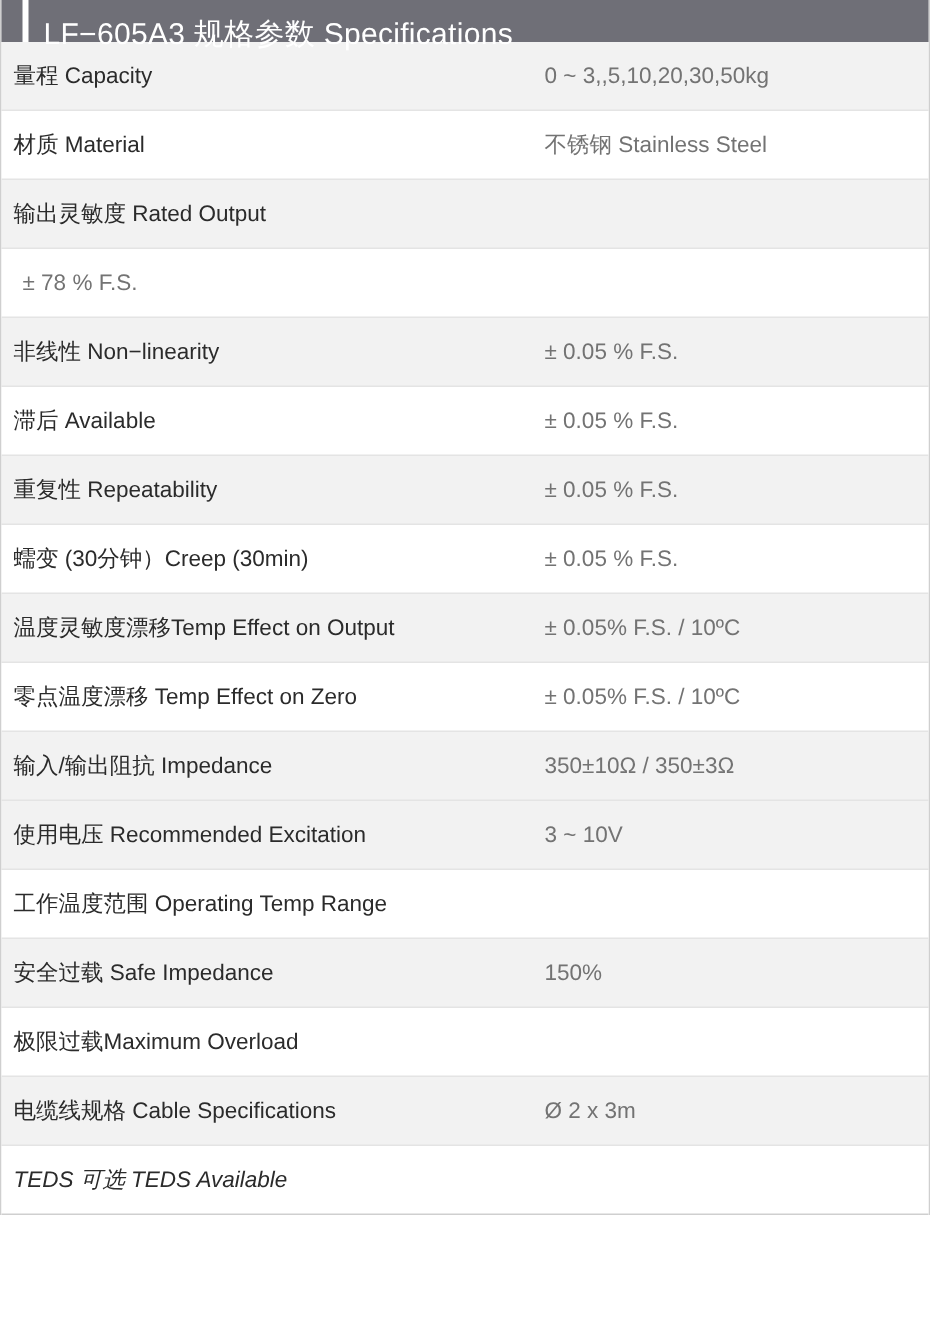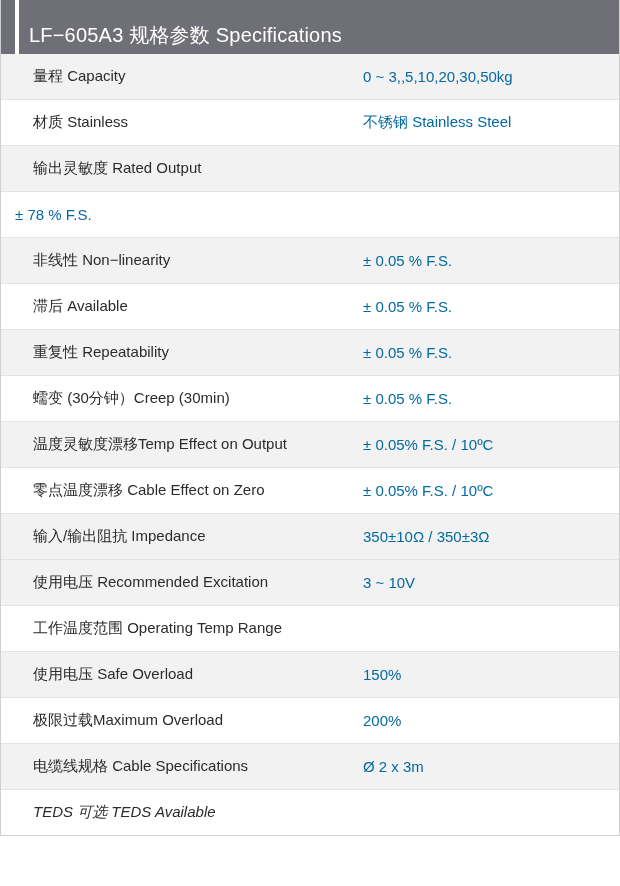--- a/index.html
+++ b/index.html
@@ -15,21 +15,21 @@
   }
   .spec-table {
     width: 620px;
     box-sizing: border-box;
     border: 1px solid #cfcfcf;
     border-top: none;
     border-bottom: none;
     background: #ffffff;
   }
   .spec-header {
-    height: 54px;
+    height: 28px;
     background: #6f6f77;
     color: #ffffff;
     display: flex;
     align-items: center;
     padding: 16px 0 0 28px;
     box-sizing: border-box;
     font-size: 20px;
     letter-spacing: 0.2px;
     position: relative;
   }
@@ -55,37 +55,37 @@
   .row.alt {
     background: #f2f2f2;
   }
   .row.plain {
     background: #ffffff;
   }
   .cell-label {
     flex: 0 0 348px;
     width: 348px;
     box-sizing: border-box;
-    padding-left: 32px;
+    padding-left: 8px;
     display: flex;
     align-items: center;
     font-size: 15px;
     color: #2b2b2b;
     white-space: nowrap;
     overflow: hidden;
     text-align: center;
   }
   .cell-value {
     flex: 1 1 auto;
     box-sizing: border-box;
     padding-left: 14px;
     display: flex;
     align-items: center;
     font-size: 15px;
-    color: #0369a1;
+    color: #737373;
     white-space: nowrap;
     overflow: hidden;
   }
   .row.full .cell-label {
     flex: 1 1 auto;
     width: auto;
     font-style: italic;
   }
   .last-row {
     border-bottom: 1px solid #cfcfcf;
@@ -98,21 +98,21 @@
 
   <div class="spec-header">
     <span class="title">LF−605A3 规格参数 Specifications</span>
   </div>
 
   <div class="row alt">
     <div class="cell-label">量程 Capacity</div>
     <div class="cell-value">0 ~ 3,,5,10,20,30,50kg</div>
   </div>
   <div class="row plain">
-    <div class="cell-label">材质 Stainless</div>
+    <div class="cell-label">材质 Material</div>
     <div class="cell-value">不锈钢 Stainless Steel</div>
   </div>
   <div class="row alt">
     <div class="cell-label">输出灵敏度 Rated Output</div>
   </div>
   <div class="row plain">
     <div class="cell-value">± 78 % F.S.</div>
   </div>
   <div class="row alt">
     <div class="cell-label">非线性 Non−linearity</div>
@@ -128,41 +128,40 @@
   </div>
   <div class="row plain">
     <div class="cell-label">蠕变 (30分钟）Creep (30min)</div>
     <div class="cell-value">± 0.05 % F.S.</div>
   </div>
   <div class="row alt">
     <div class="cell-label">温度灵敏度漂移Temp Effect on Output</div>
     <div class="cell-value">± 0.05% F.S. / 10ºC</div>
   </div>
   <div class="row plain">
-    <div class="cell-label">零点温度漂移 Cable Effect on Zero</div>
+    <div class="cell-label">零点温度漂移 Temp Effect on Zero</div>
     <div class="cell-value">± 0.05% F.S. / 10ºC</div>
   </div>
   <div class="row alt">
     <div class="cell-label">输入/输出阻抗 Impedance</div>
     <div class="cell-value">350±10Ω / 350±3Ω</div>
   </div>
   <div class="row alt">
     <div class="cell-label">使用电压 Recommended Excitation</div>
     <div class="cell-value">3 ~ 10V</div>
   </div>
   <div class="row plain">
     <div class="cell-label">工作温度范围 Operating Temp  Range</div>
   </div>
   <div class="row alt">
-    <div class="cell-label">使用电压 Safe Overload</div>
+    <div class="cell-label">安全过载 Safe Impedance</div>
     <div class="cell-value">150%</div>
   </div>
   <div class="row plain">
     <div class="cell-label">极限过载Maximum Overload</div>
-    <div class="cell-value">200%</div>
   </div>
   <div class="row alt">
     <div class="cell-label">电缆线规格 Cable Specifications</div>
     <div class="cell-value">Ø 2 x 3m</div>
   </div>
   <div class="row plain full last-row">
     <div class="cell-label">TEDS 可选 TEDS Available</div>
   </div>
 
 </div>

